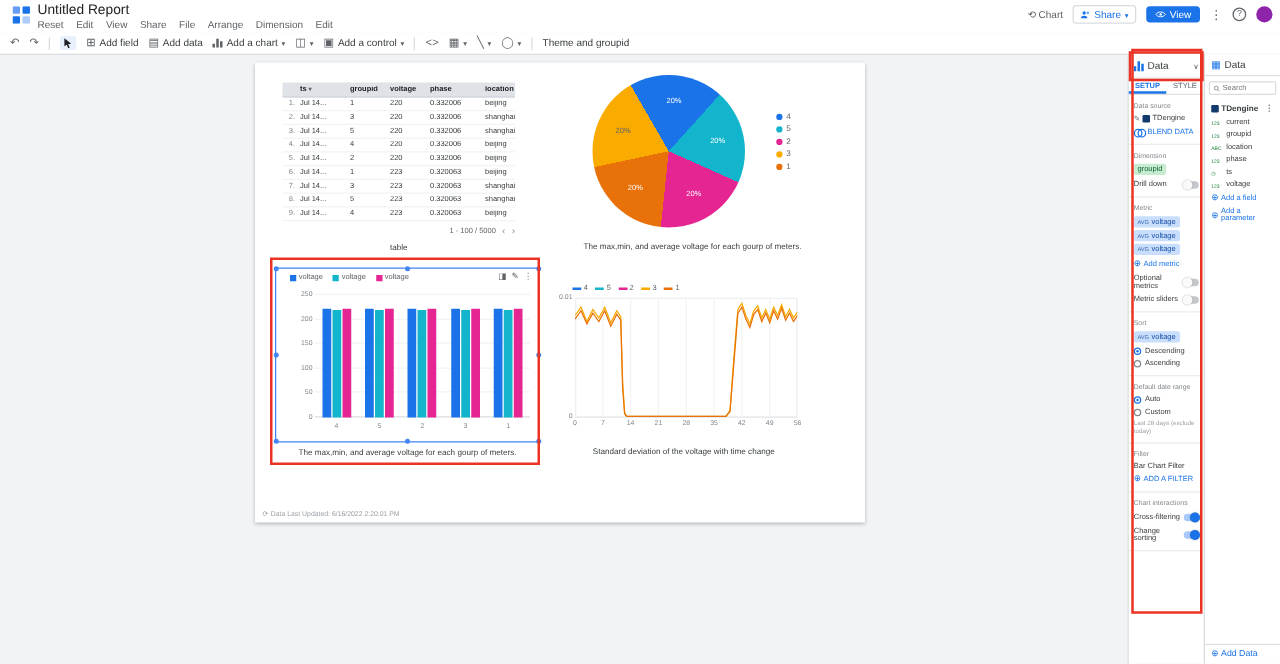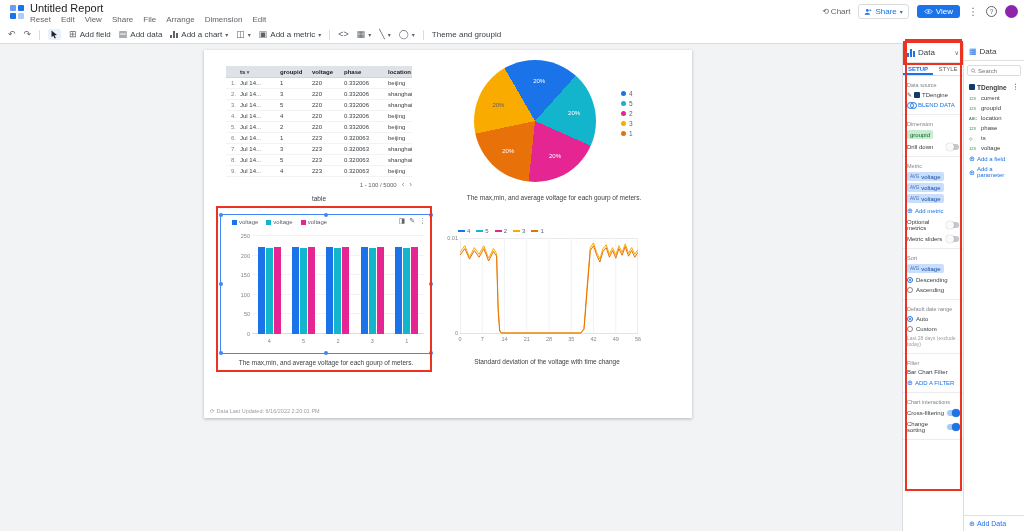--- a/index.html
+++ b/index.html
@@ -202,21 +202,21 @@
       </span>
     <span>Add a chart</span>
     <span class="chev">▾</span>
   </div>
   <div class="tb-item">
     <span class="tbi">◫</span>
     <span class="chev">▾</span>
   </div>
   <div class="tb-item">
     <span class="tbi">▣</span>
-    <span>Add a metric</span>
+    <span>Add a control</span>
     <span class="chev">▾</span>
   </div>
   <span class="sep"></span>
   <span class="tbi">&lt;&gt;</span>
   <div class="tb-item">
     <span class="tbi">▦</span>
     <span class="chev">▾</span>
   </div>
   <div class="tb-item">
     <span class="tbi">╲</span>

